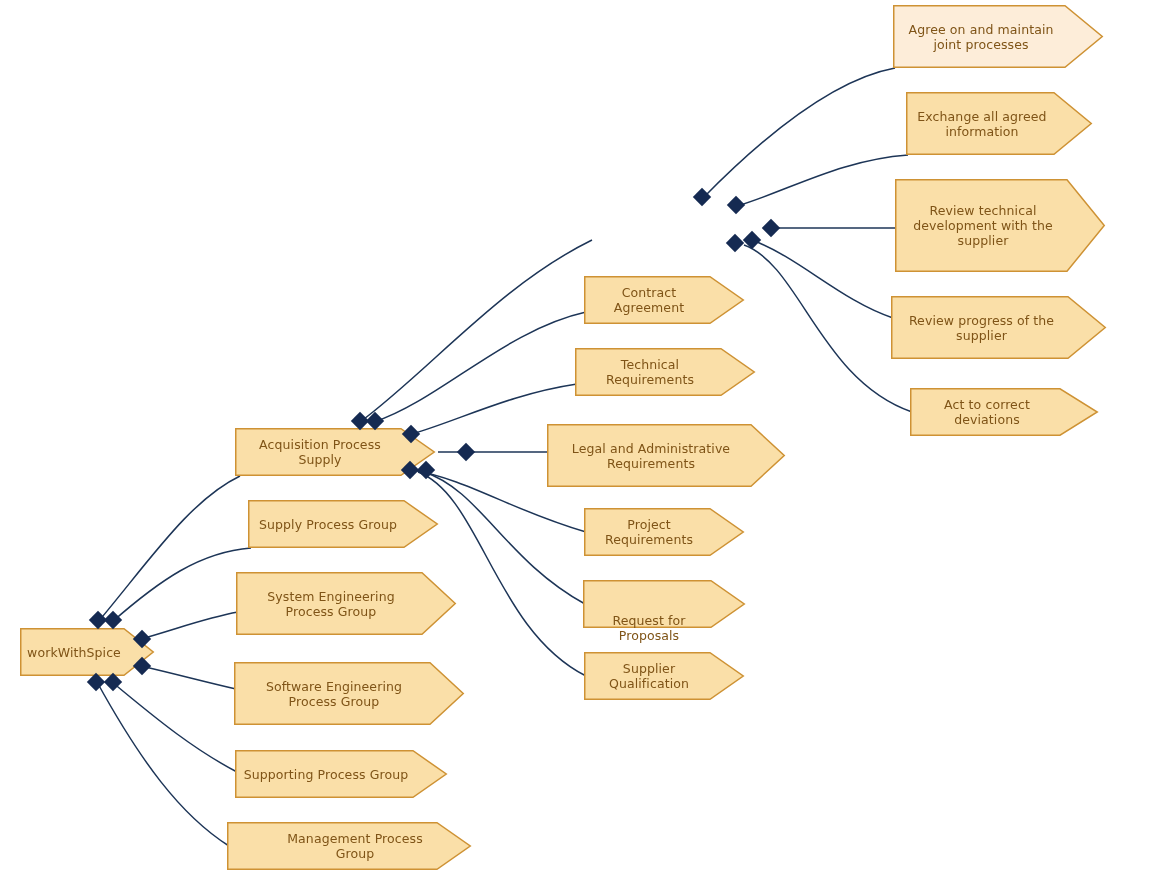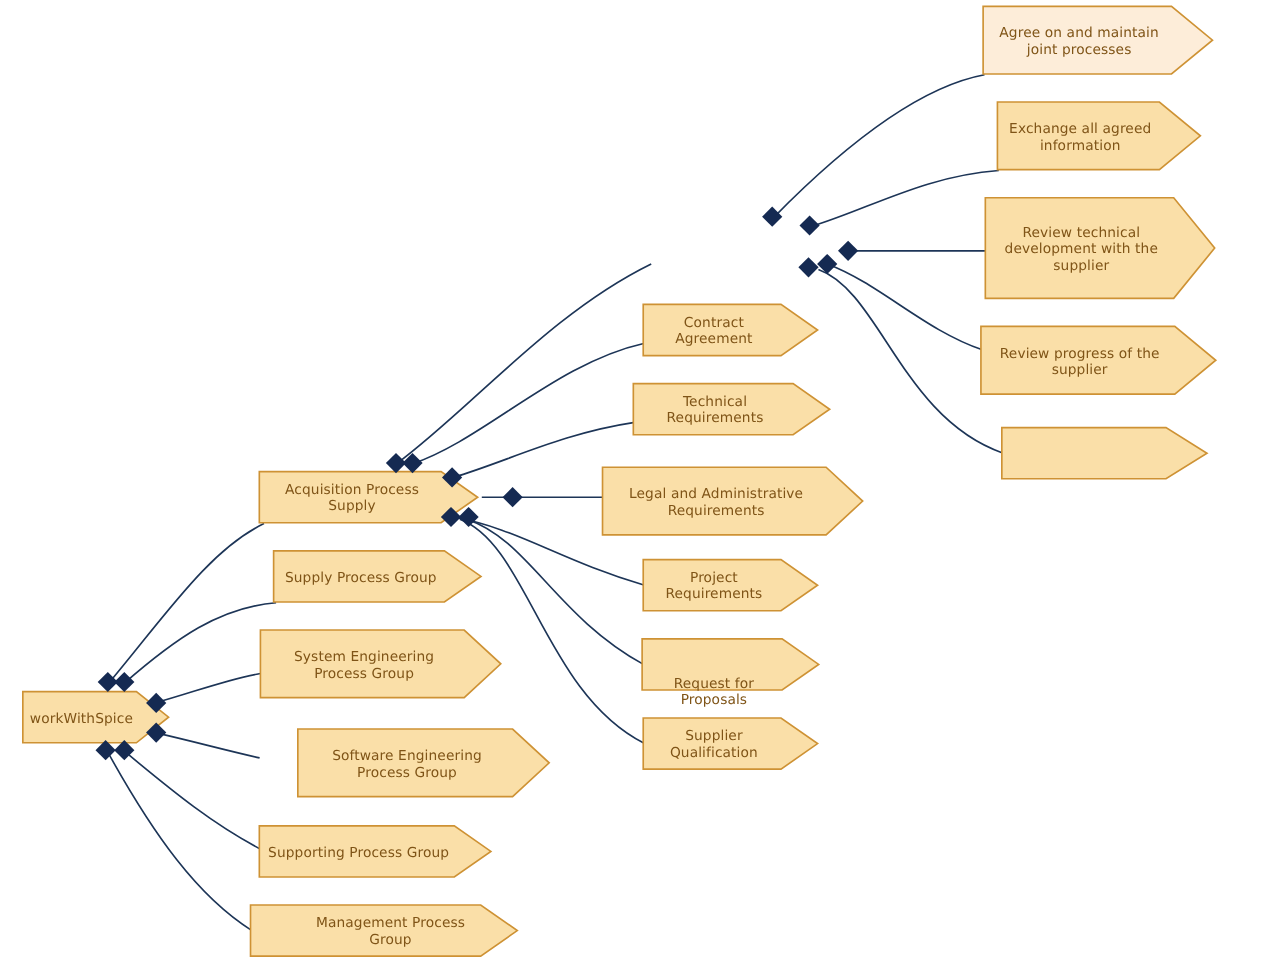--- a/index.html
+++ b/index.html
@@ -110,21 +110,21 @@
         </svg>
         <div class="label" style="width: 160px; height: 48px;">Supply Process Group</div>
       </div>
       <div class="node" style="left: 236px; top: 572px; width: 220px; height: 63px;">
         <svg class="shape" width="220" height="63" viewBox="0 0 220 63">
           <polygon points="0.75,0.75 186,0.75 219.25,31.5 186,62.25 0.75,62.25" fill="#FADFA8" stroke="#CE9234" stroke-width="1.5" stroke-linejoin="miter"></polygon>
         </svg>
         <div class="label" style="width: 190px; height: 63px;">System Engineering
 Process Group</div>
       </div>
-      <div class="node" style="left: 234px; top: 662px; width: 230px; height: 48px; margin-left: 36px;">
+      <div class="node" style="left: 234px; top: 662px; width: 230px; height: 48px;">
         <svg class="shape" width="230" height="63" viewBox="0 0 230 63">
           <polygon points="0.75,0.75 196,0.75 229.25,31.5 196,62.25 0.75,62.25" fill="#FADFA8" stroke="#CE9234" stroke-width="1.5" stroke-linejoin="miter"></polygon>
         </svg>
         <div class="label" style="width: 200px; height: 63px;">Software Engineering
 Process Group</div>
       </div>
       <div class="node" style="left: 235px; top: 750px; width: 212px; height: 48px;">
         <svg class="shape" width="212" height="48" viewBox="0 0 212 48">
           <polygon points="0.75,0.75 178,0.75 211.25,24 178,47.25 0.75,47.25" fill="#FADFA8" stroke="#CE9234" stroke-width="1.5" stroke-linejoin="miter"></polygon>
         </svg>
@@ -199,20 +199,21 @@
         <svg class="shape" width="215" height="63" viewBox="0 0 215 63">
           <polygon points="0.75,0.75 177,0.75 214.25,31.5 177,62.25 0.75,62.25" fill="#FADFA8" stroke="#CE9234" stroke-width="1.5" stroke-linejoin="miter"></polygon>
         </svg>
         <div class="label" style="width: 181px; height: 63px;">Review progress of the
 supplier</div>
       </div>
       <div class="node" style="left: 910px; top: 388px; width: 188px; height: 48px;">
         <svg class="shape" width="188" height="48" viewBox="0 0 188 48">
           <polygon points="0.75,0.75 150,0.75 187.25,24 150,47.25 0.75,47.25" fill="#FADFA8" stroke="#CE9234" stroke-width="1.5" stroke-linejoin="miter"></polygon>
         </svg>
+        <div class="label" style="width: 154px; height: 48px;">Act to correct deviations</div>
       </div>
       <div class="diamond" style="left: 98px; top: 620px; background: rgb(21, 42, 82);"></div>
       <div class="diamond" style="left: 113px; top: 620px; background: rgb(21, 42, 82);"></div>
       <div class="diamond" style="left: 142px; top: 639px; background: rgb(21, 42, 82);"></div>
       <div class="diamond" style="left: 142px; top: 666px; background: rgb(21, 42, 82);"></div>
       <div class="diamond" style="left: 113px; top: 682px; background: rgb(21, 42, 82);"></div>
       <div class="diamond" style="left: 96px; top: 682px; background: rgb(21, 42, 82);"></div>
       <div class="diamond" style="left: 360px; top: 421px; background: rgb(21, 42, 82);"></div>
       <div class="diamond" style="left: 375px; top: 421px; background: rgb(21, 42, 82);"></div>
       <div class="diamond" style="left: 411px; top: 434px; background: rgb(21, 42, 82);"></div>

